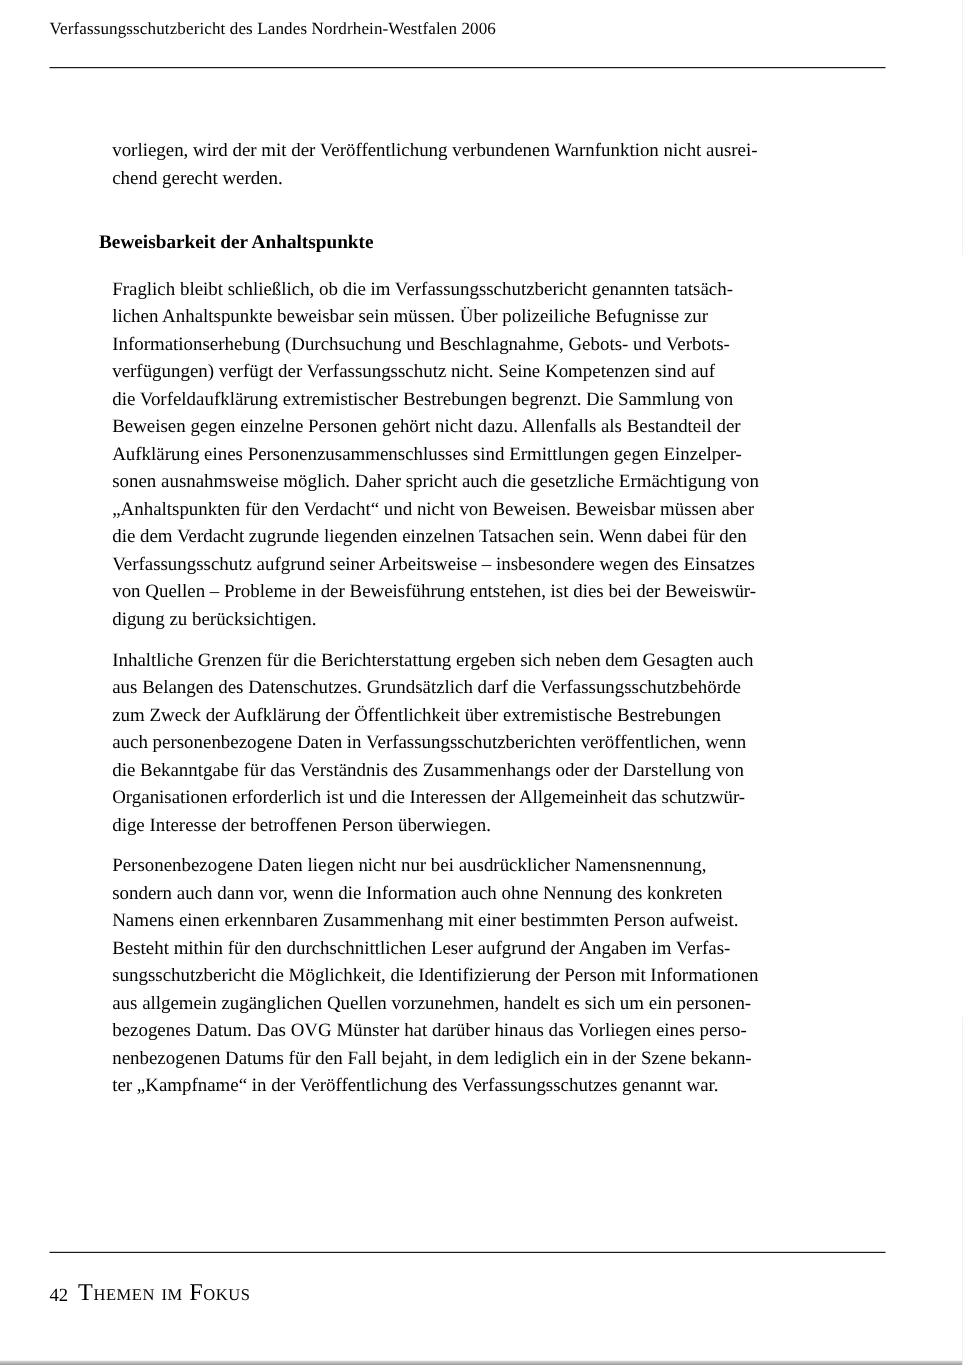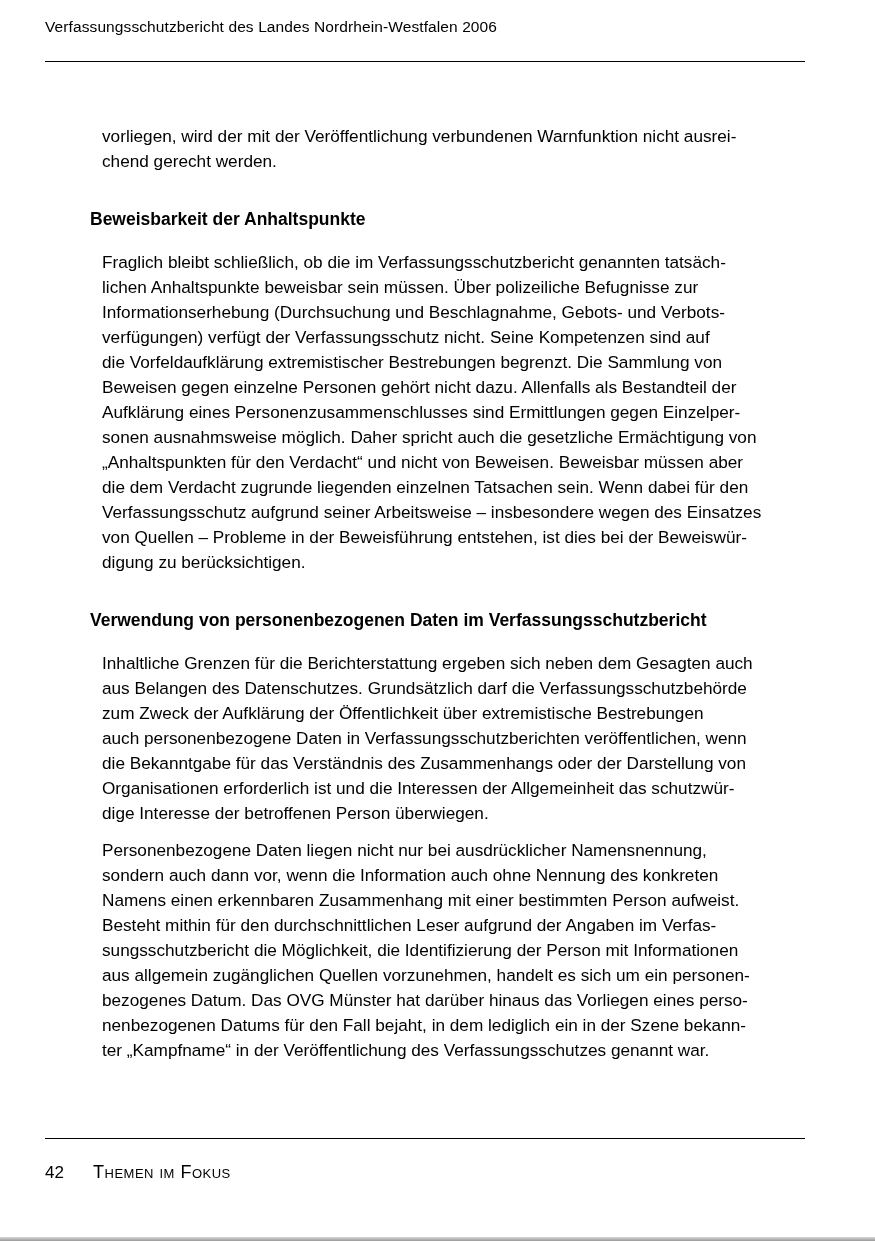--- a/index.html
+++ b/index.html
@@ -4,21 +4,21 @@
 <title>Verfassungsschutzbericht NRW 2006 – Seite 42</title>
 <style>
   * { box-sizing: border-box; }
   html, body { margin: 0; padding: 0; background: #e8e8e8; }
   .page {
     position: relative;
     width: 875px;
     height: 1241px;
     margin: 0 auto;
     background: #ffffff;
-    font-family: Liberation Sans, sans-serif;
+    font-family: Liberation Serif, serif;
     color: #000000;
     overflow: hidden;
   }
   .page-bottom-edge {
     position: absolute;
     left: 0; right: 0; bottom: 0;
     height: 4px;
     background: linear-gradient(to bottom, #d8d8d8, #9a9a9a);
   }
   .running-header {
@@ -70,24 +70,23 @@
     top: 1162px;
     font-size: 17px;
     display: flex;
     align-items: flex-end;
   }
   .page-number {
     display: inline-block;
     min-width: 26px;
   }
   .footer-section-label {
-    margin-left: 22px;
     font-variant: small-caps;
     letter-spacing: 0.5px;
-    font-size: 18px;
+    font-size: 22px;
   }
 </style>
 </head>
 <body>
 
 <div class="page">
 
   <div class="running-header">Verfassungsschutzbericht des Landes Nordrhein-Westfalen 2006</div>
 
   <div class="header-rule"></div>
@@ -105,21 +104,20 @@
 die Vorfeldaufklärung extremistischer Bestrebungen begrenzt. Die Sammlung von
 Beweisen gegen einzelne Personen gehört nicht dazu. Allenfalls als Bestandteil der
 Aufklärung eines Personenzusammenschlusses sind Ermittlungen gegen Einzelper-
 sonen ausnahmsweise möglich. Daher spricht auch die gesetzliche Ermächtigung von
 „Anhaltspunkten für den Verdacht“ und nicht von Beweisen. Beweisbar müssen aber
 die dem Verdacht zugrunde liegenden einzelnen Tatsachen sein. Wenn dabei für den
 Verfassungsschutz aufgrund seiner Arbeitsweise – insbesondere wegen des Einsatzes
 von Quellen – Probleme in der Beweisführung entstehen, ist dies bei der Beweiswür-
 digung zu berücksichtigen.</p>
 
-    <h2 class="section-heading">Verwendung von personenbezogenen Daten im Verfassungsschutzbericht</h2>
     <p class="body-text">Inhaltliche Grenzen für die Berichterstattung ergeben sich neben dem Gesagten auch
 aus Belangen des Datenschutzes. Grundsätzlich darf die Verfassungsschutzbehörde
 zum Zweck der Aufklärung der Öffentlichkeit über extremistische Bestrebungen
 auch personenbezogene Daten in Verfassungsschutzberichten veröffentlichen, wenn
 die Bekanntgabe für das Verständnis des Zusammenhangs oder der Darstellung von
 Organisationen erforderlich ist und die Interessen der Allgemeinheit das schutzwür-
 dige Interesse der betroffenen Person überwiegen.</p>
 
     <p class="body-text">Personenbezogene Daten liegen nicht nur bei ausdrücklicher Namensnennung,
 sondern auch dann vor, wenn die Information auch ohne Nennung des konkreten

